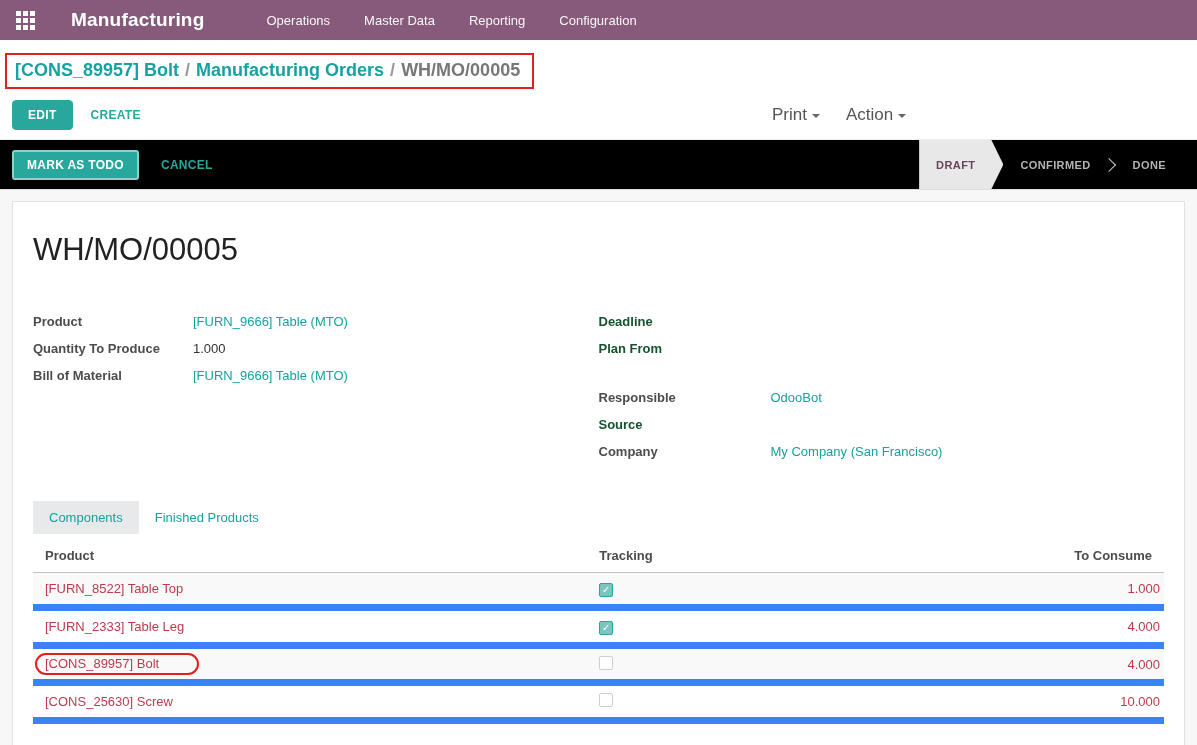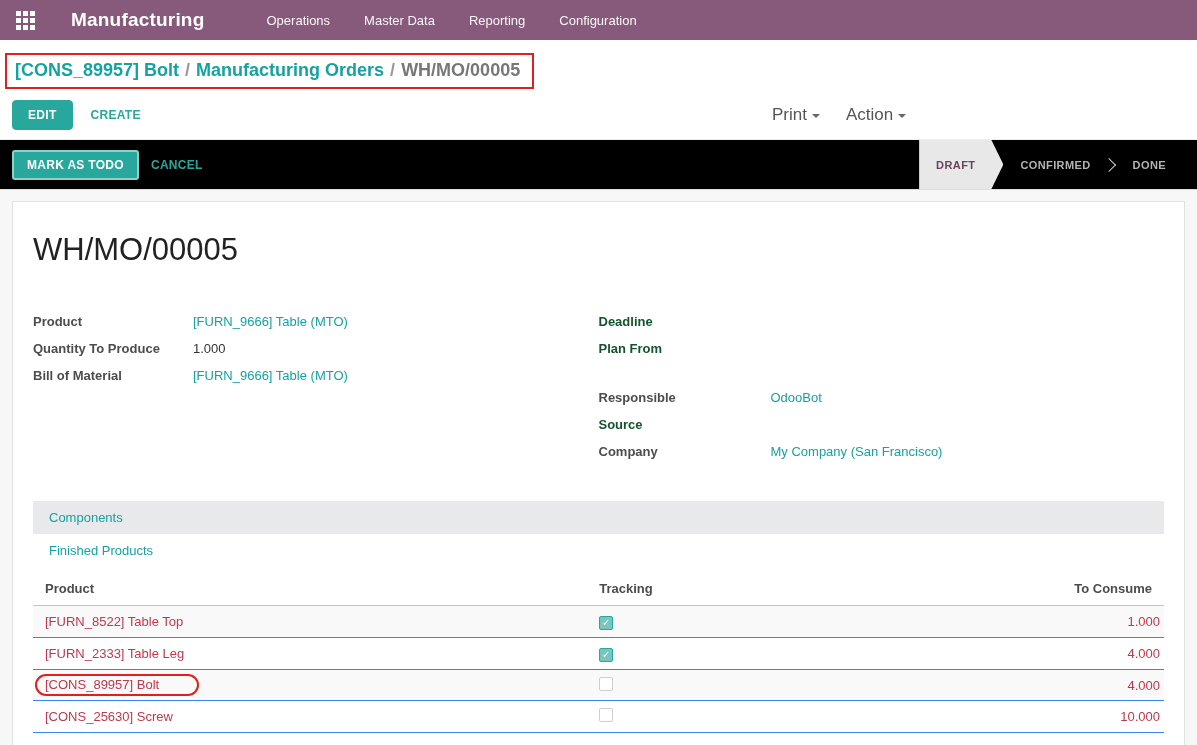--- a/index.html
+++ b/index.html
@@ -87,21 +87,21 @@
     border: 2px solid #8fd0ca;
     font-size: 12px; font-weight: bold; letter-spacing: 0.3px;
     padding: 6px 13px;
     border-radius: 3px;
     cursor: pointer;
   }
   .btn-cancel {
     background: none; border: none;
     color: var(--primary-teal, #28a79d);
     font-size: 12px; font-weight: bold; letter-spacing: 0.3px;
-    margin-left: 12px; cursor: pointer;
+    margin-left: 22px; cursor: pointer;
   }
   .stepper { margin-left: auto; display: flex; align-items: stretch; height: 100%; padding-right: 14px; }
   .step {
     display: flex; align-items: center;
     padding: 0 17px;
     font-size: 11px; font-weight: bold; letter-spacing: 0.4px;
     color: #b4b4b4; cursor: pointer;
   }
   .step.active {
     background: #e8e8e8;
@@ -132,21 +132,21 @@
   .frow { display: flex; margin-bottom: 9px; min-height: 18px; align-items: baseline; }
   .flabel { width: 160px; font-weight: bold; color: #4c4c4c; flex-shrink: 0; }
   .fgroup.right .flabel { width: 172px; }
   .flabel.muted { color: #14532d; }
   .fvalue { color: #333; }
   .fvalue.link { color: var(--link-teal, #16a2a0); cursor: pointer; }
   .fspacer { height: 22px; }
 
   
   .notebook { margin-top: 30px; }
-  .tabs { display: flex; flex-direction: column; }
+  .tabs { display: flex; }
   .tab {
     padding: 9px 16px;
     color: var(--link-teal, #16a2a0);
     font-size: 13px;
     cursor: pointer;
   }
   .tab.active { background: #e7e9ea; }
 
   
   table.components { width: 100%; border-collapse: collapse; margin-top: 6px; }
@@ -154,21 +154,21 @@
     text-align: left;
     font-size: 13px; font-weight: bold; color: #4c4c4c;
     padding: 8px 4px 9px 12px;
     border-bottom: 1px solid #c4c4c4;
   }
   table.components th.col-consume { text-align: right; padding-right: 12px; }
   table.components td {
     font-size: 13px;
     color: var(--row-text-red, #bf394e);
     padding: 6px 4px 6px 12px;
-    border-bottom: 1px solid #3b82f6;
+    border-bottom: 7px solid #3b82f6;
     height: 30px;
   }
   table.components tbody tr:nth-child(odd) { background: #f9f9f9; }
   td.cell-consume { text-align: right; padding-right: 12px; }
   .col-product { width: 49%; }
   .col-tracking { width: 32%; }
 
   .checkbox {
     width: 14px; height: 14px;
     border: 1px solid #cfcfcf;

